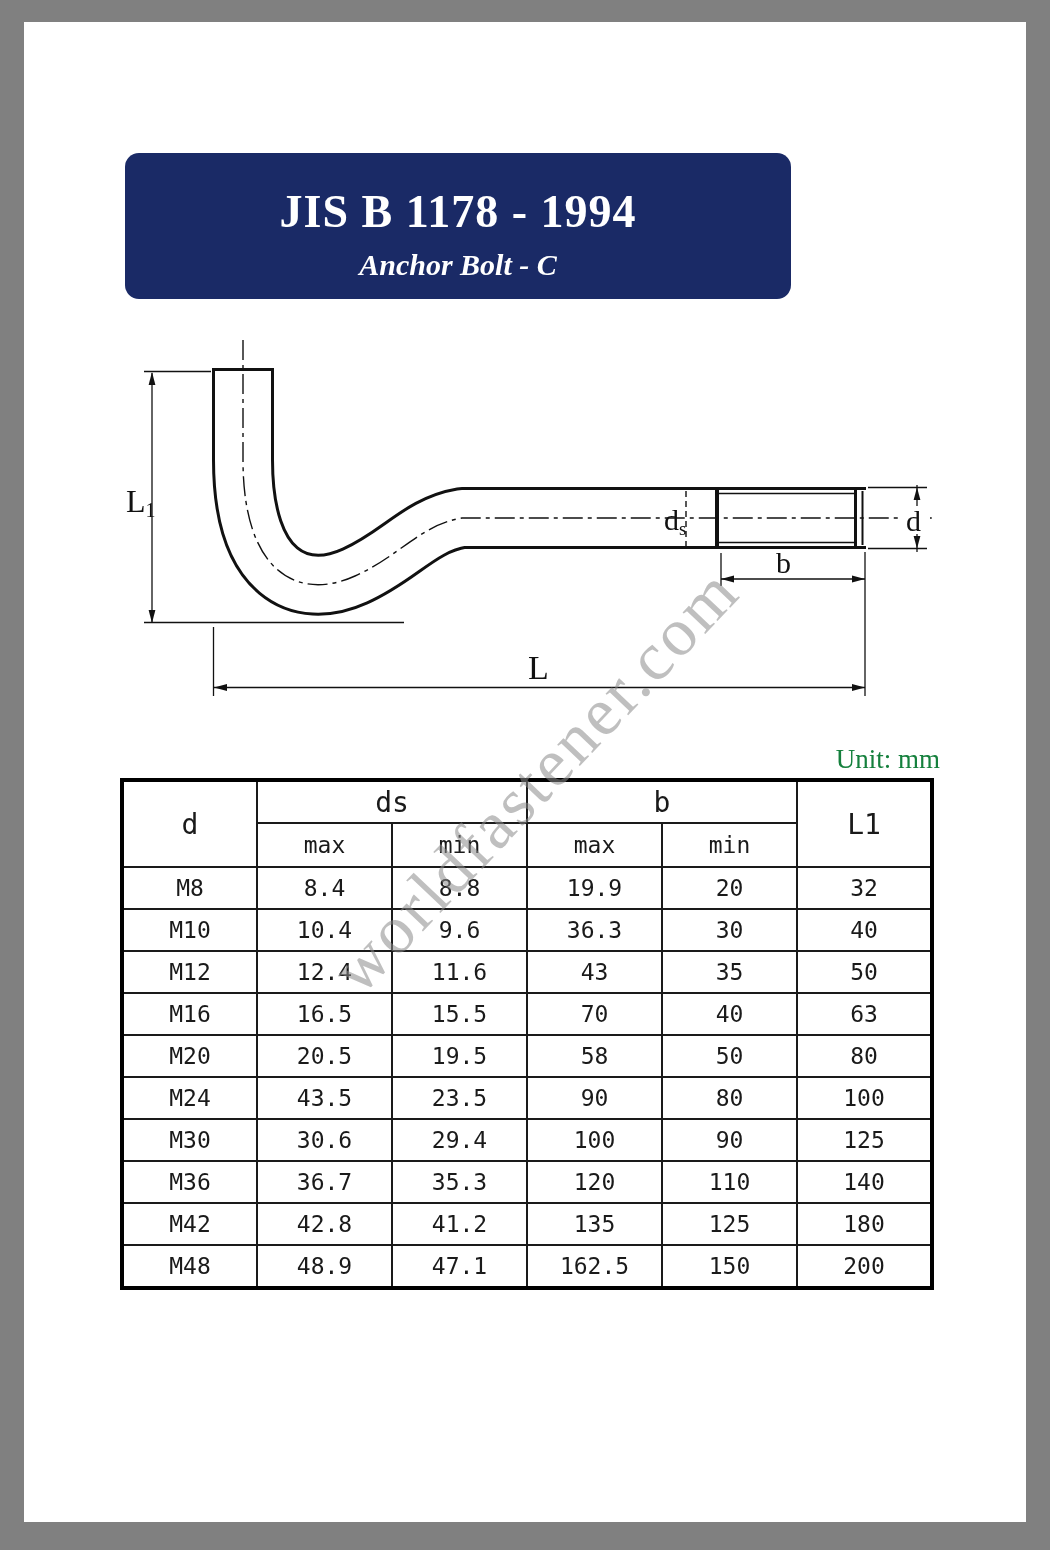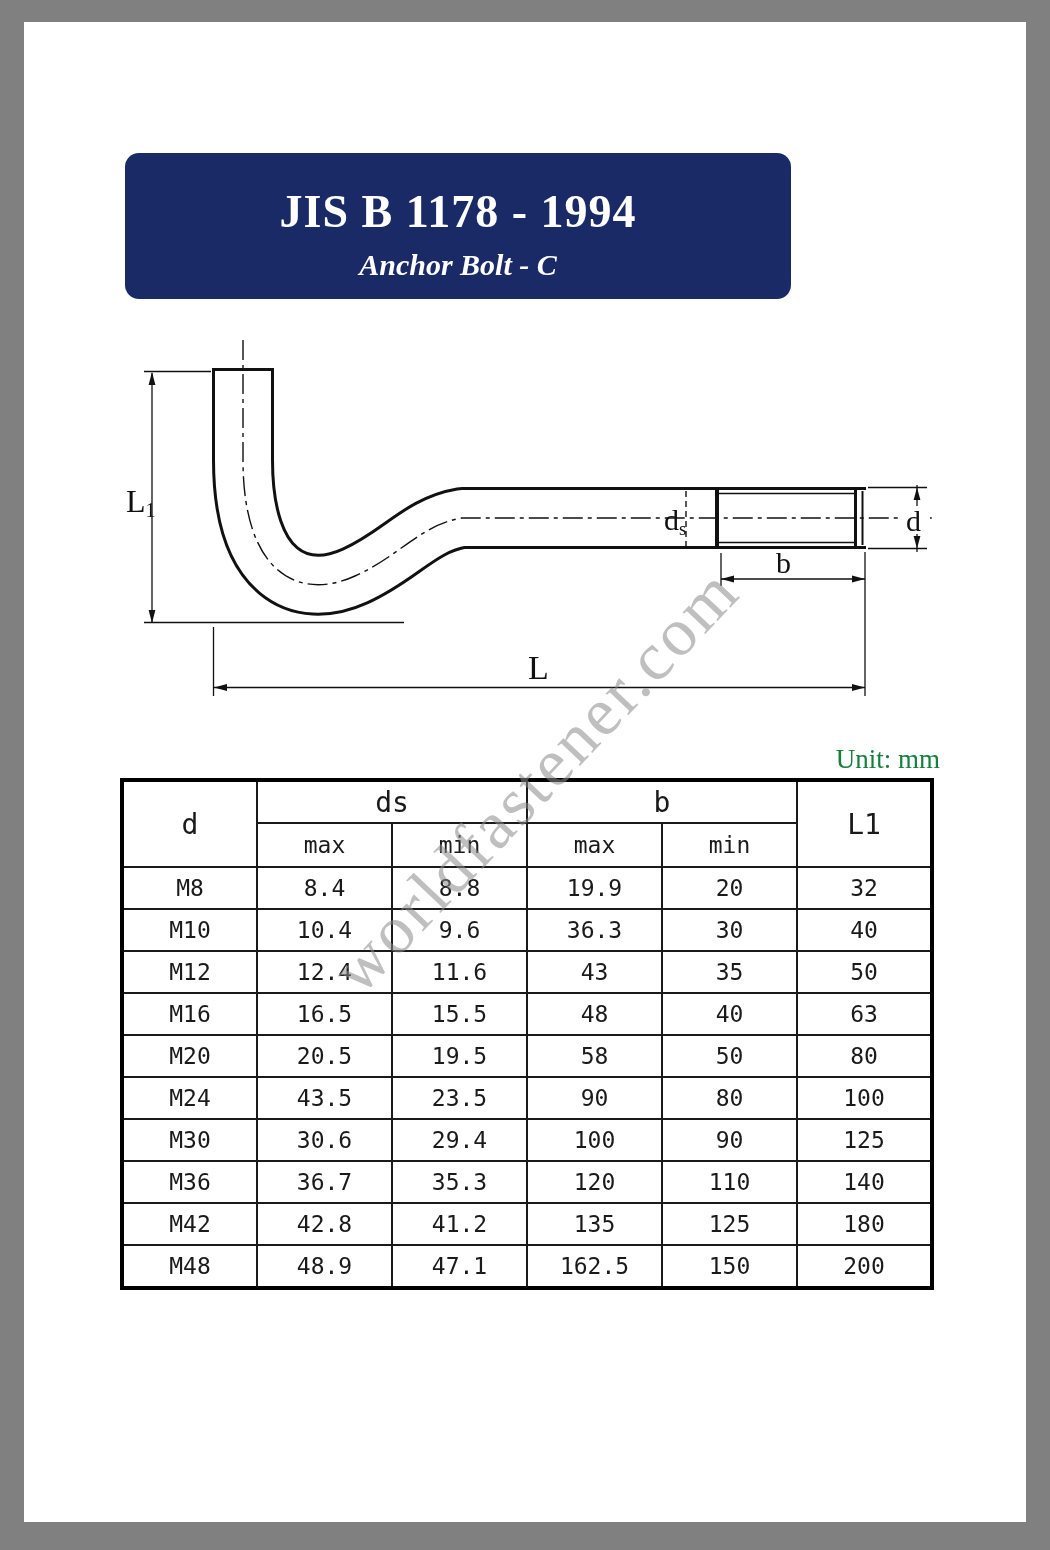--- a/index.html
+++ b/index.html
@@ -167,21 +167,21 @@
           <td>12.4</td>
           <td>11.6</td>
           <td>43</td>
           <td>35</td>
           <td>50</td>
         </tr>
         <tr>
           <td>M16</td>
           <td>16.5</td>
           <td>15.5</td>
-          <td>48</td>
+          <td>70</td>
           <td>40</td>
           <td>63</td>
         </tr>
         <tr>
           <td>M20</td>
           <td>20.5</td>
           <td>19.5</td>
           <td>58</td>
           <td>50</td>
           <td>80</td>

